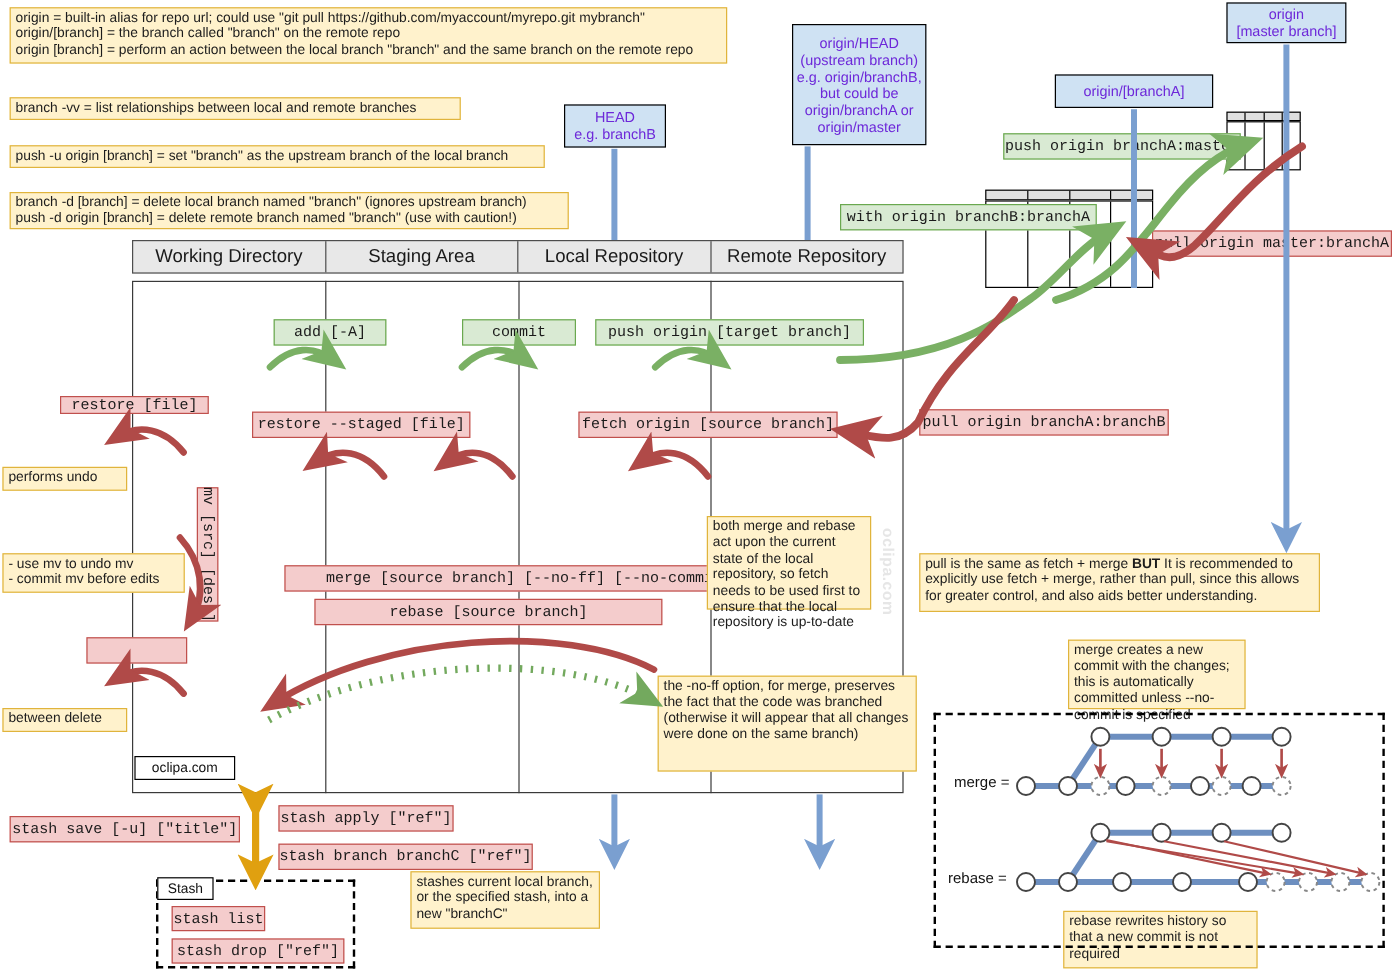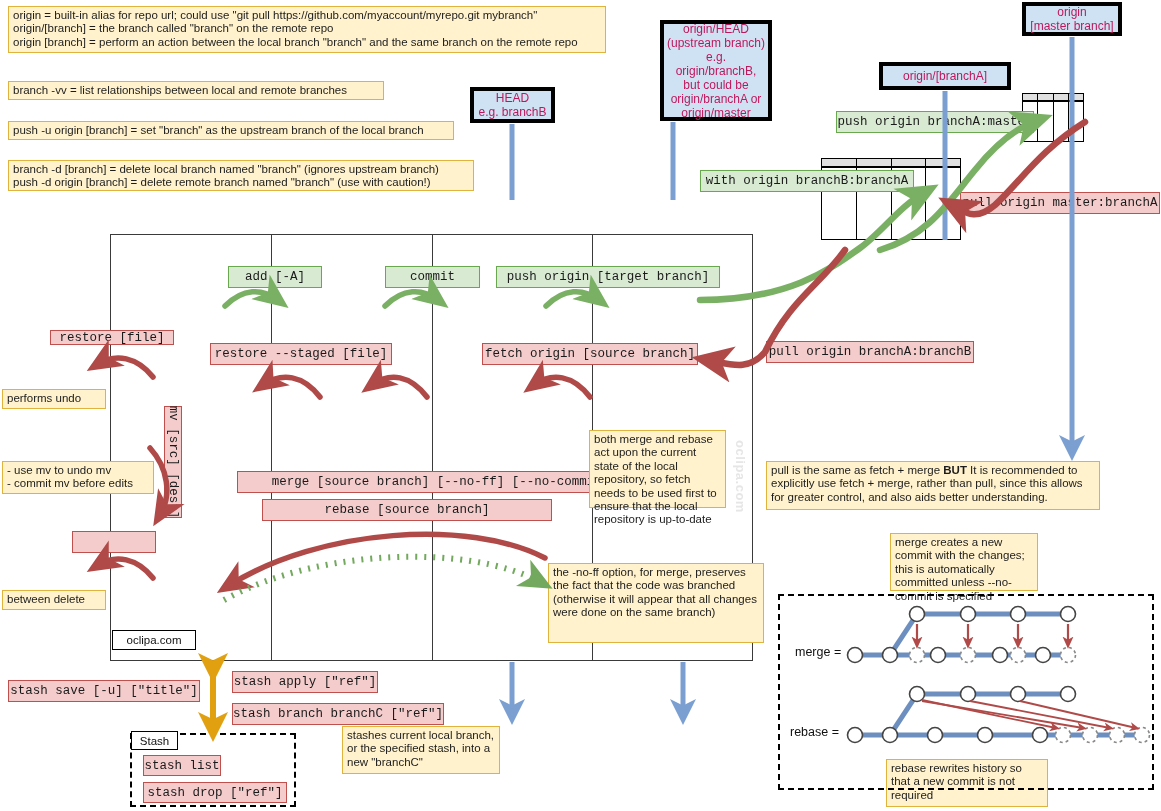--- a/index.html
+++ b/index.html
@@ -9,21 +9,21 @@
 
   
   .abs{position:absolute;box-sizing:border-box;}
 
   
   .note{background:#fff2cc;border:1px solid #e0b43c;color:#1c1c1c;
         font-size:11.5px;line-height:13.4px;padding:2px 4px;
         font-family:"Liberation Sans",sans-serif;}
 
   
-  .refbox{background:#cfe2f3;border:4px solid #000000;color:#be185d;
+  .refbox{background:#cfe2f3;border:1px solid #000000;color:#6d28d9;
           font-size:12px;line-height:14px;text-align:center;
           display:flex;align-items:center;justify-content:center;
           font-family:"Liberation Sans",sans-serif;}
 
   
   .cmd{font-family:"Liberation Mono",monospace;font-size:12.5px;
        display:flex;align-items:center;justify-content:center;
        text-align:center;color:#1a1a1a;white-space:nowrap;}
   .cmd.green{background:#d9ead3;border:1px solid #6aa84f;}
   .cmd.red{background:#f4cccc;border:1px solid #c0504d;}
@@ -125,20 +125,26 @@
     <div class="cell"></div>
     <div class="cell"></div>
   </div>
   <div class="abs grid" style="left:821px;top:167px;width:140px;height:73px;">
     <div class="cell"></div>
     <div class="cell"></div>
     <div class="cell"></div>
     <div class="cell"></div>
   </div>
 
+  <div class="abs" id="tbl-head">
+    <div class="th">Working Directory</div>
+    <div class="th">Staging Area</div>
+    <div class="th">Local Repository</div>
+    <div class="th">Remote Repository</div>
+  </div>
   <div class="abs" id="tbl-body"></div>
   <div class="colsep" style="left:271px;"></div>
   <div class="colsep" style="left:432px;"></div>
   <div class="colsep" style="left:592px;"></div>
 
   <div class="abs wm" style="left:748px;top:440px;">oclipa.com</div>
   <div class="abs" id="oclipa-box">oclipa.com</div>
 
   <div class="abs cmd green" style="left:228px;top:266px;width:94px;height:22px;">add [-A]</div>
   <div class="abs cmd green" style="left:385px;top:266px;width:95px;height:22px;">commit</div>

